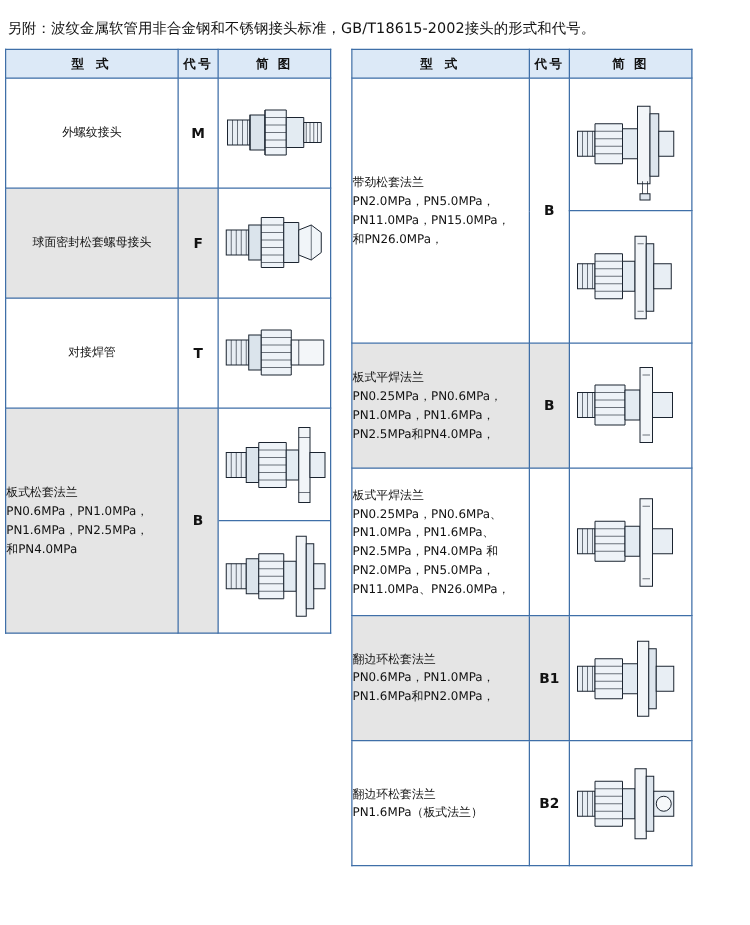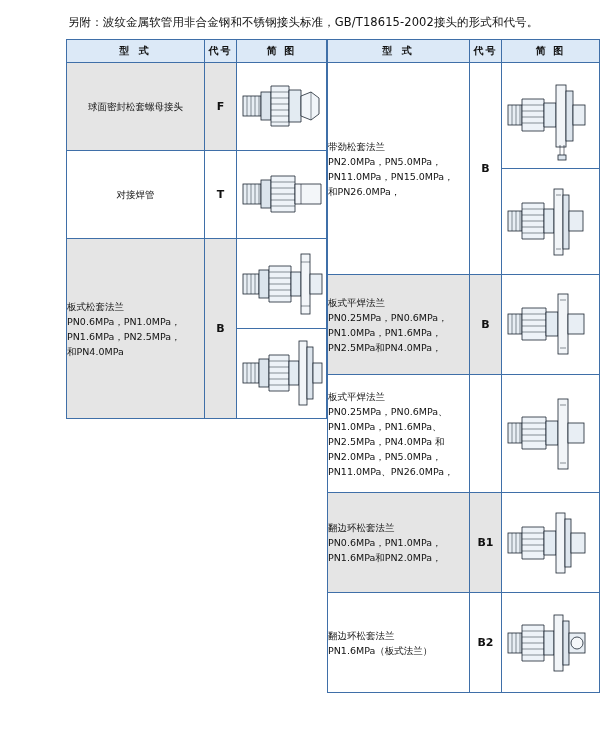--- a/index.html
+++ b/index.html
@@ -13,36 +13,35 @@
     font-family: "DejaVu Sans", "Liberation Sans", sans-serif;
     color: #111111;
     position: relative;
     overflow: hidden;
   }
   .page {
     position: relative;
     width: 476px;
     height: 740px;
     box-sizing: border-box;
-    padding: 14px 14px 0 26px;
-    margin-left: 40px;
+    padding: 14px 14px 0 4px;
   }
   .doc-title {
     font-size: 11.5px;
     line-height: 16px;
     color: #111;
     margin: 0 0 9px 2px;
     letter-spacing: 0.1px;
     white-space: nowrap;
   }
   .tables {
     display: flex;
     flex-direction: row;
     align-items: flex-start;
-    gap: 0;
+    gap: 16px;
   }
   table.spec {
     border-collapse: collapse;
     table-layout: fixed;
     font-size: 9.5px;
   }
   table.spec.left { width: 260px; }
   table.spec.right { width: 312px; margin-left: 0; }
   table.spec th, table.spec td {
     border: 1px solid #3f6fa8;
@@ -113,20 +112,43 @@
       </colgroup>
       <thead>
         <tr>
           <th class="type">型      式</th>
           <th class="code">代号</th>
           <th class="fig">简      图</th>
         </tr>
       </thead>
       <tbody>
 
+        <tr class="row-white" style="height:88px">
+          <td class="name center-one">外螺纹接头</td>
+          <td class="code">M</td>
+          <td class="fig">
+            <div class="fig-box">
+              <svg width="86" height="74" viewBox="0 0 86 74">
+                <g stroke="#1b2430" stroke-width="0.8" fill="none">
+                  <rect x="5" y="26" width="18" height="20" fill="#e8eef4"></rect>
+                  <path d="M5 26 L5 46"></path>
+                  <path d="M9 26 L9 46 M13 26 L13 46 M17 26 L17 46 M21 26 L21 46" stroke-width="0.5"></path>
+                  <rect x="23" y="22" width="12" height="28" fill="#dbe4ec"></rect>
+                  <path d="M35 18 L52 18 L52 54 L35 54 Z" fill="#eef3f8"></path>
+                  <path d="M35 24 L52 24 M35 30 L52 30 M35 36 L52 36 M35 42 L52 42 M35 48 L52 48" stroke-width="0.5"></path>
+                  <path d="M52 24 L66 24 L66 48 L52 48 Z" fill="#e3ebf2"></path>
+                  <path d="M66 28 L80 28 L80 44 L66 44 Z" fill="#f1f5f9"></path>
+                  <path d="M68 28 L68 44 M71 28 L71 44 M74 28 L74 44 M77 28 L77 44" stroke-width="0.5"></path>
+                  <path d="M35 18 L35 54"></path>
+                  <path d="M23 22 L23 50"></path>
+                </g>
+              </svg>
+            </div>
+          </td>
+        </tr>
 
         <tr class="row-yellow" style="height:88px">
           <td class="name center-one">球面密封松套螺母接头</td>
           <td class="code">F</td>
           <td class="fig">
             <div class="fig-box">
               <svg width="86" height="74" viewBox="0 0 86 74">
                 <g stroke="#1b2430" stroke-width="0.8" fill="none">
                   <rect x="4" y="26" width="18" height="20" fill="#e8eef4"></rect>
                   <path d="M8 26 L8 46 M12 26 L12 46 M16 26 L16 46 M20 26 L20 46" stroke-width="0.5"></path>

